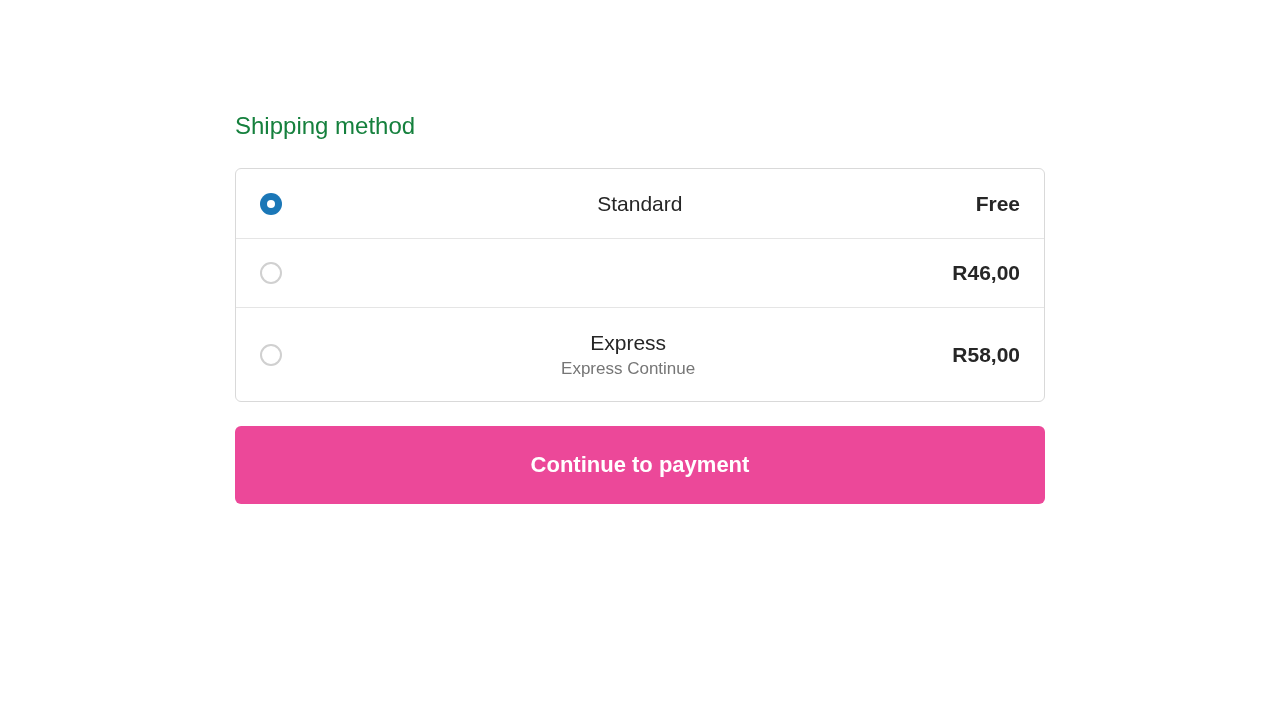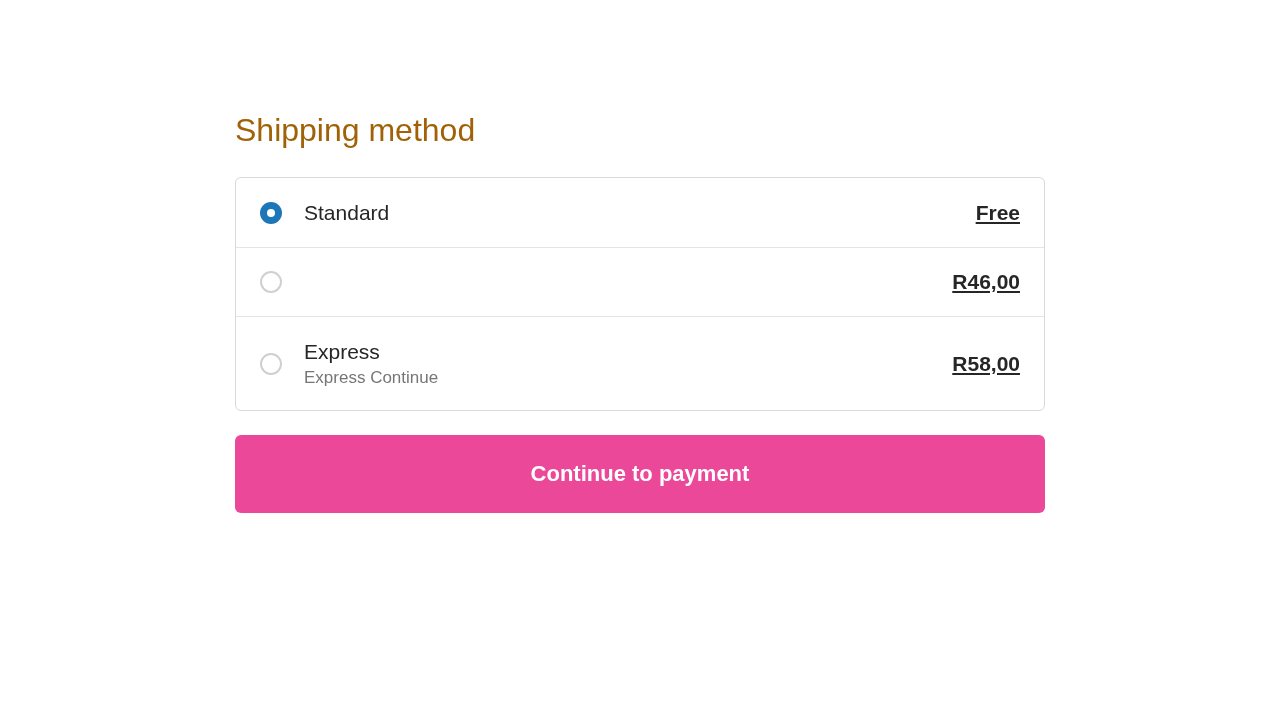--- a/index.html
+++ b/index.html
@@ -14,36 +14,37 @@
       height: 720px;
       display: flex;
       flex-direction: column;
       align-items: center;
       padding-top: 112px;
     }
     .container {
       width: 810px;
     }
     .section-title {
-      font-size: 32px;
+      font-size: 24px;
       font-weight: 400;
-      color: #a16207;
+      color: #15803d;
       margin-bottom: 28px;
     }
     .options-panel {
       border: 1px solid #d9d9d9;
       border-radius: 6px;
       overflow: hidden;
     }
     .option-row {
       display: flex;
       align-items: center;
       padding: 22px 24px;
       border-bottom: 1px solid #e5e5e5;
       cursor: pointer;
+      text-align: center;
     }
     .option-row:last-child {
       border-bottom: none;
     }
     .radio {
       width: 22px;
       height: 22px;
       border-radius: 50%;
       border: 2px solid #d0d0d0;
       margin-right: 22px;
@@ -74,21 +75,20 @@
     }
     .option-sublabel {
       font-size: 17px;
       color: #767676;
       margin-top: 4px;
     }
     .option-price {
       font-size: 21px;
       font-weight: 600;
       color: #262626;
-      text-decoration: underline;
     }
     .continue-btn {
       width: 100%;
       margin-top: 24px;
       padding: 26px 0;
       background: #ec4899;
       color: #fff;
       border: none;
       border-radius: 6px;
       font-size: 22px;

